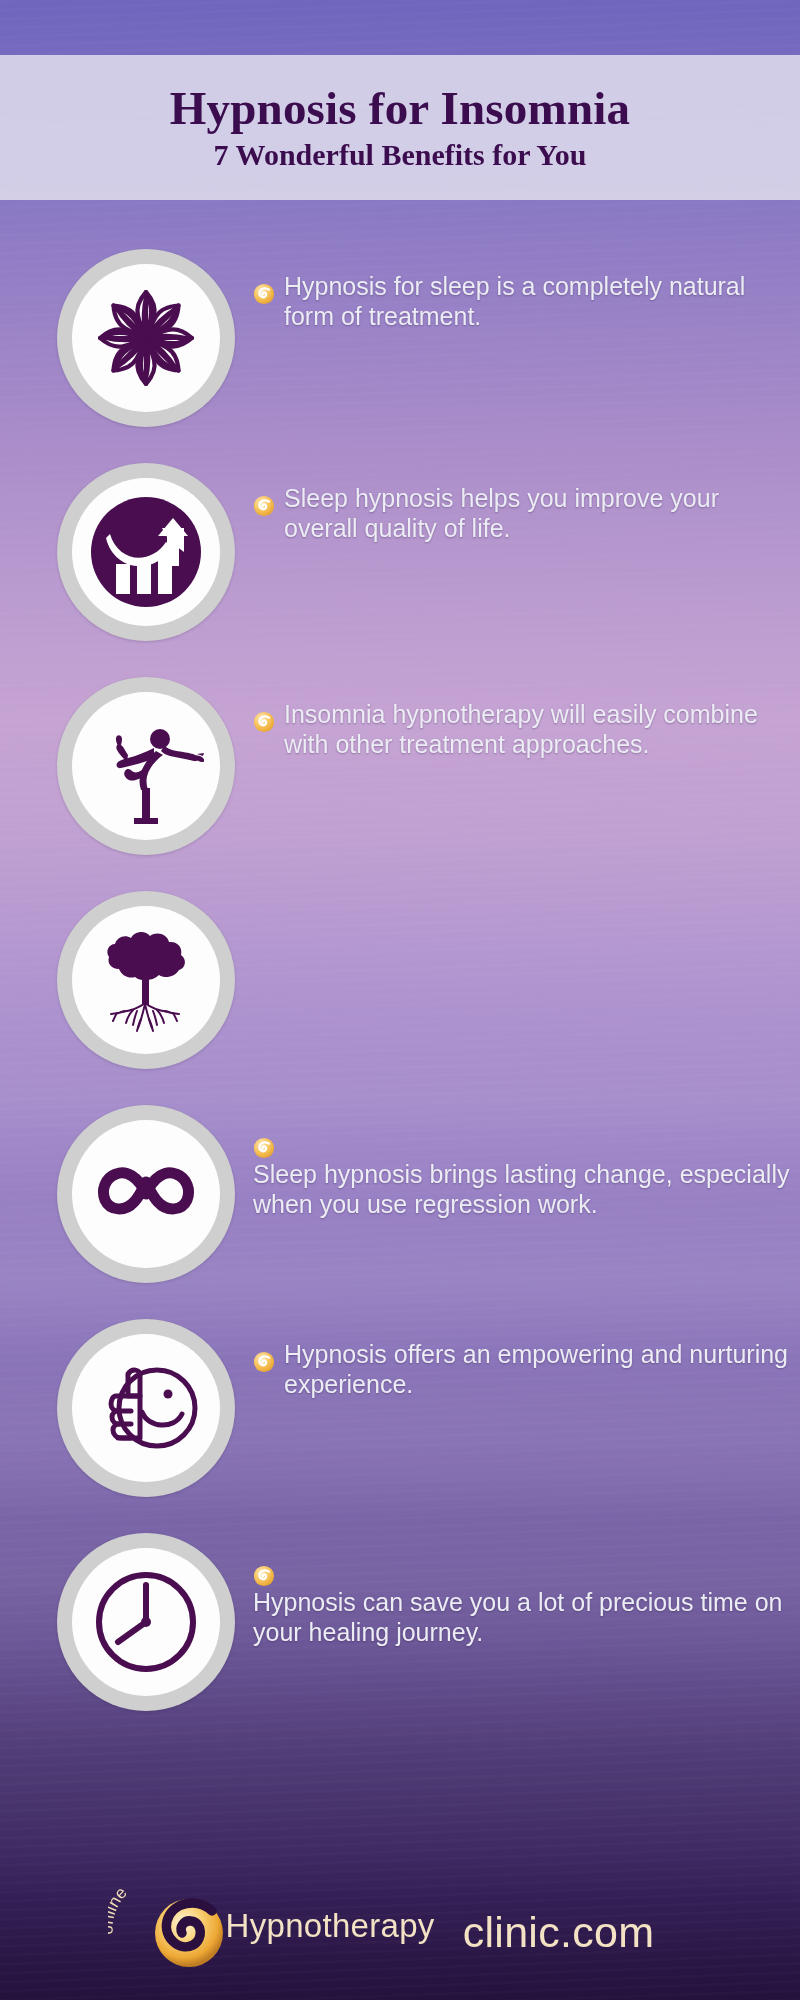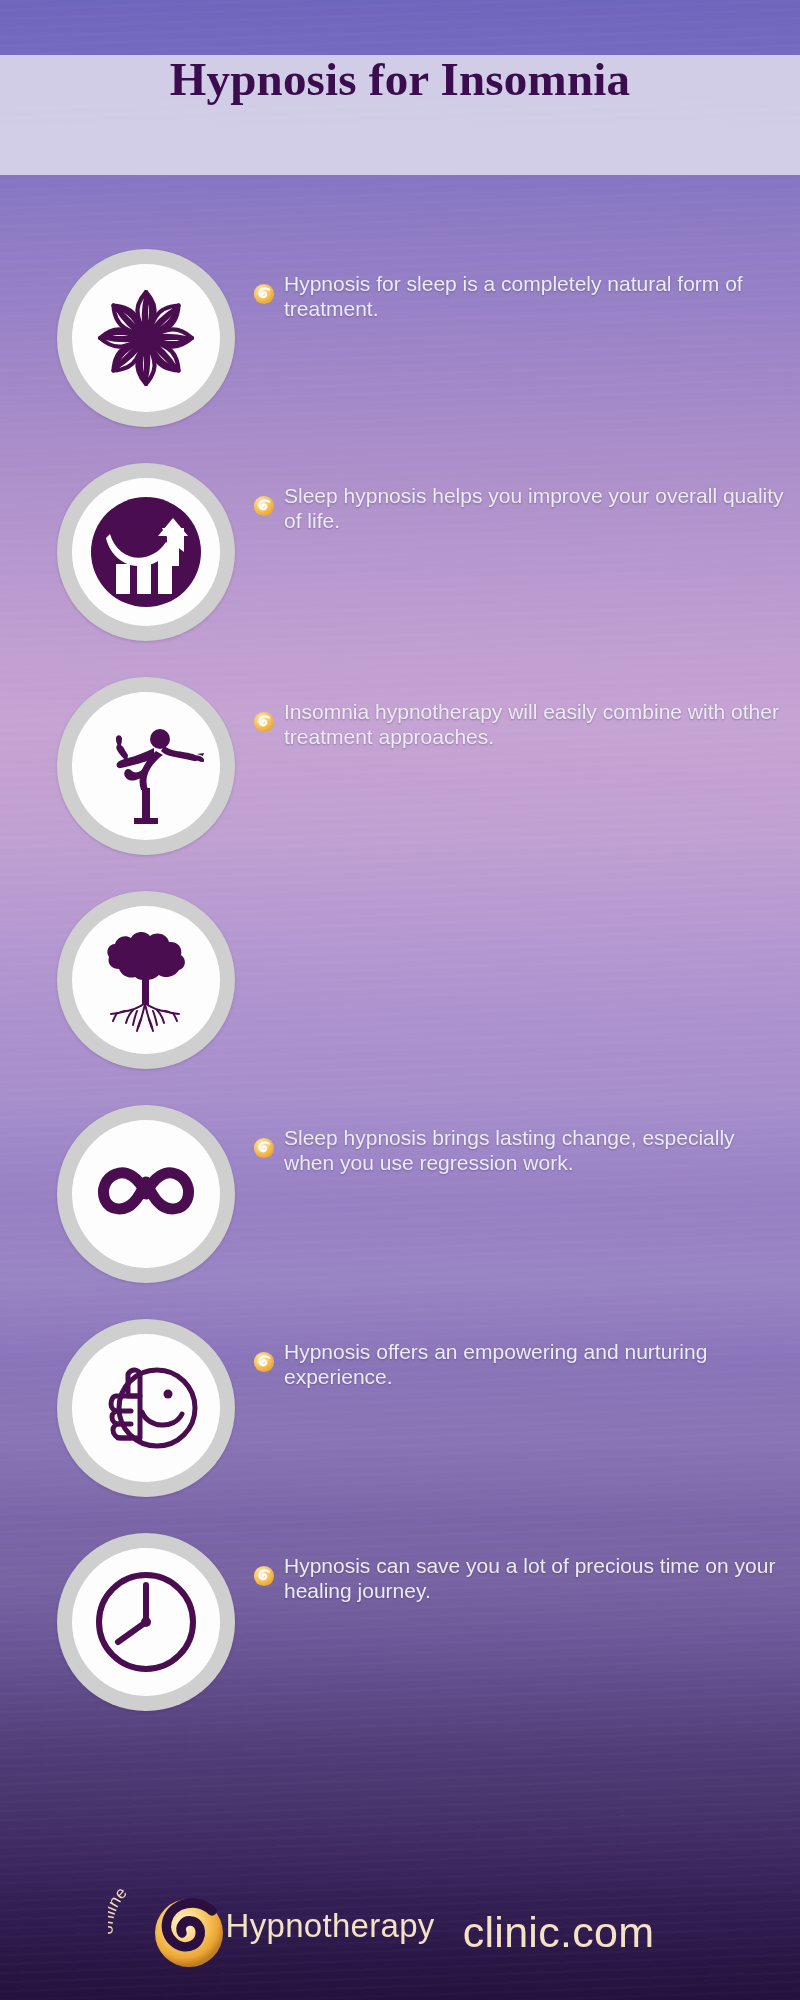--- a/index.html
+++ b/index.html
@@ -57,26 +57,26 @@
       rgba(255,255,255,0.000) 3px,
       rgba(255,255,255,0.000) 9px);
     opacity:.55;
   }
 
   
   .header{
     position:absolute;
     left:0; top:55px;
     width:800px;
-    height:120px;
+    height:145px;
     background:rgba(222,219,236,0.88);
     display:flex;
     flex-direction:column;
     align-items:center;
-    justify-content:space-between;
+    justify-content:center;
     z-index:4;
   }
   .title{
     font-family:"Liberation Serif", serif;
     font-weight:bold;
     font-size:47px;
     line-height:1.05;
     color:#3b0c4e;
     letter-spacing:.2px;
     margin:0 0 4px 0;
@@ -132,34 +132,34 @@
     padding-left:18px;
     padding-right:10px;
   }
   .bullet{
     flex:0 0 auto;
     width:22px; height:22px;
     margin-top:12px;
     margin-right:9px;
   }
   .btext{
-    font-size:21px;
+    font-size:25px;
     line-height:1.21;
     color:#ececf4;
     text-shadow:0 1px 2px rgba(45,25,70,0.35);
     font-family:"Liberation Sans", sans-serif;
   }
   
   .row.r1 .bullet-wrap{padding-top:26px;}
   .row.r2 .bullet-wrap{padding-top:24px;}
   .row.r3 .bullet-wrap{padding-top:26px;justify-content:center;}
   .row.r4 .bullet-wrap{padding-top:24px;}
-  .row.r5 .bullet-wrap{padding-top:24px;}
+  .row.r5 .bullet-wrap{padding-top:24px;flex-direction:column;}
   .row.r6 .bullet-wrap{padding-top:24px;}
-  .row.r7 .bullet-wrap{padding-top:24px;}
+  .row.r7 .bullet-wrap{padding-top:24px;flex-direction:column;}
 
   
   .footer{
     position:absolute;
     left:0; bottom:26px;
     width:800px;
     display:flex;
     align-items:center;
     justify-content:center;
     z-index:5;
@@ -201,20 +201,21 @@
     margin-left:28px;
   }
 </style>
 </head>
 <body>
 
 <div class="poster">
 
   <div class="header">
     <div class="title">Hypnosis for Insomnia</div>
+    <div class="subtitle">7 Wonderful Benefits for You</div>
   </div>
 
   <div class="rows">
 
     <div class="row r1">
       <div class="badge">
         <div class="inner">
           <svg width="120" height="120" viewBox="0 0 120 120">
             <g fill="none" stroke="#4a0d4f" stroke-width="4.2" stroke-linejoin="round">
               <g transform="translate(60,60)">

